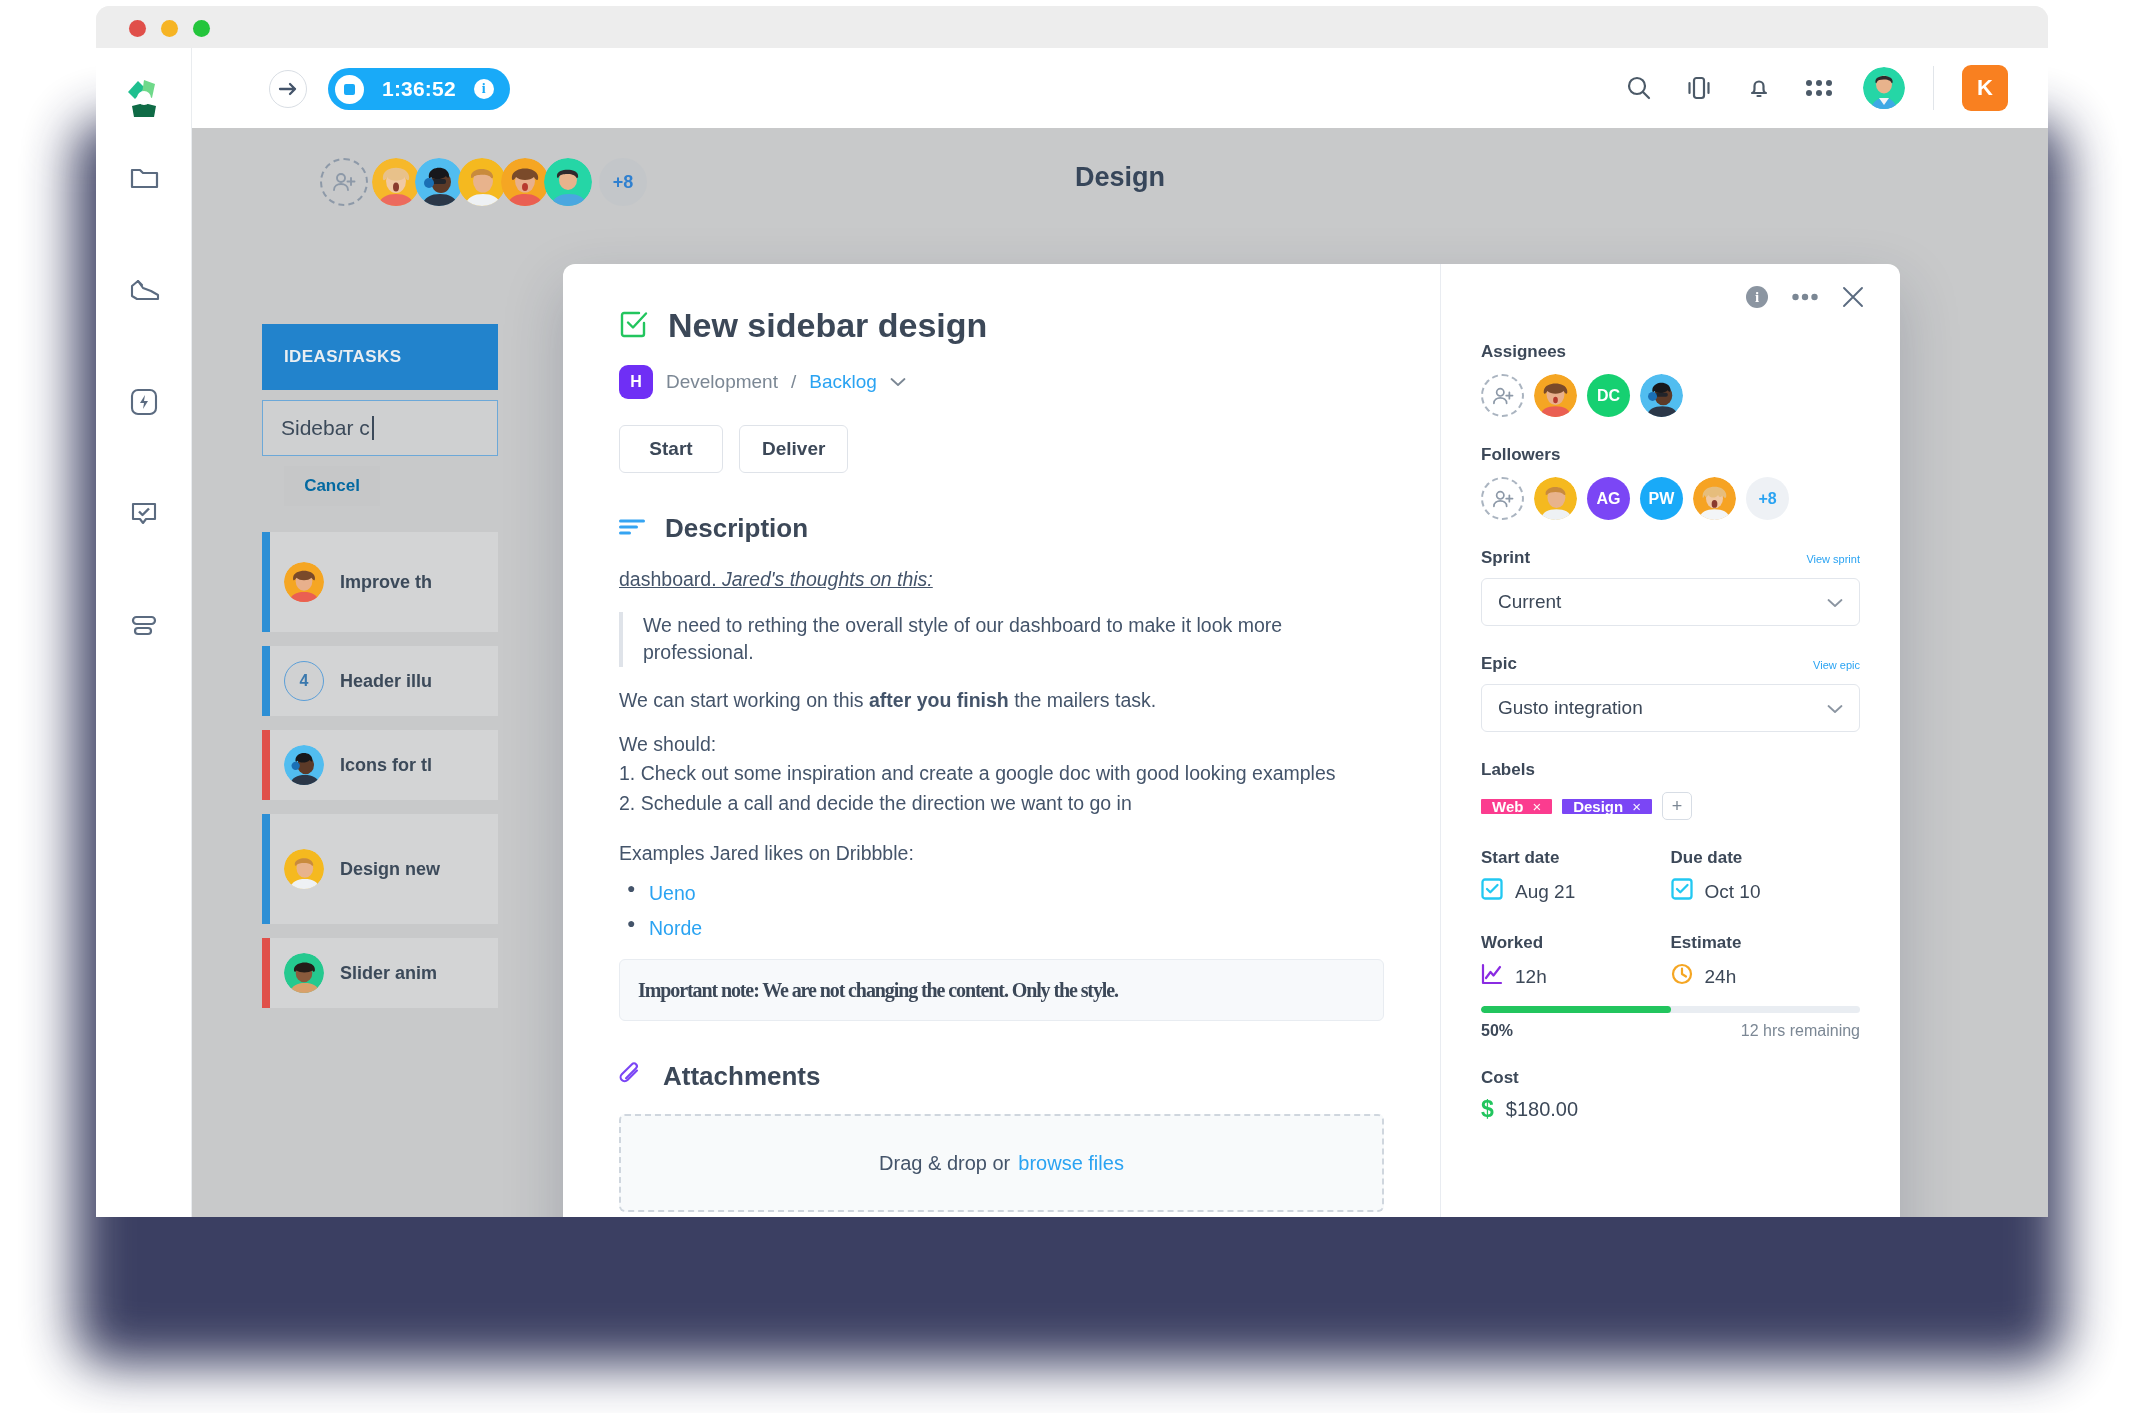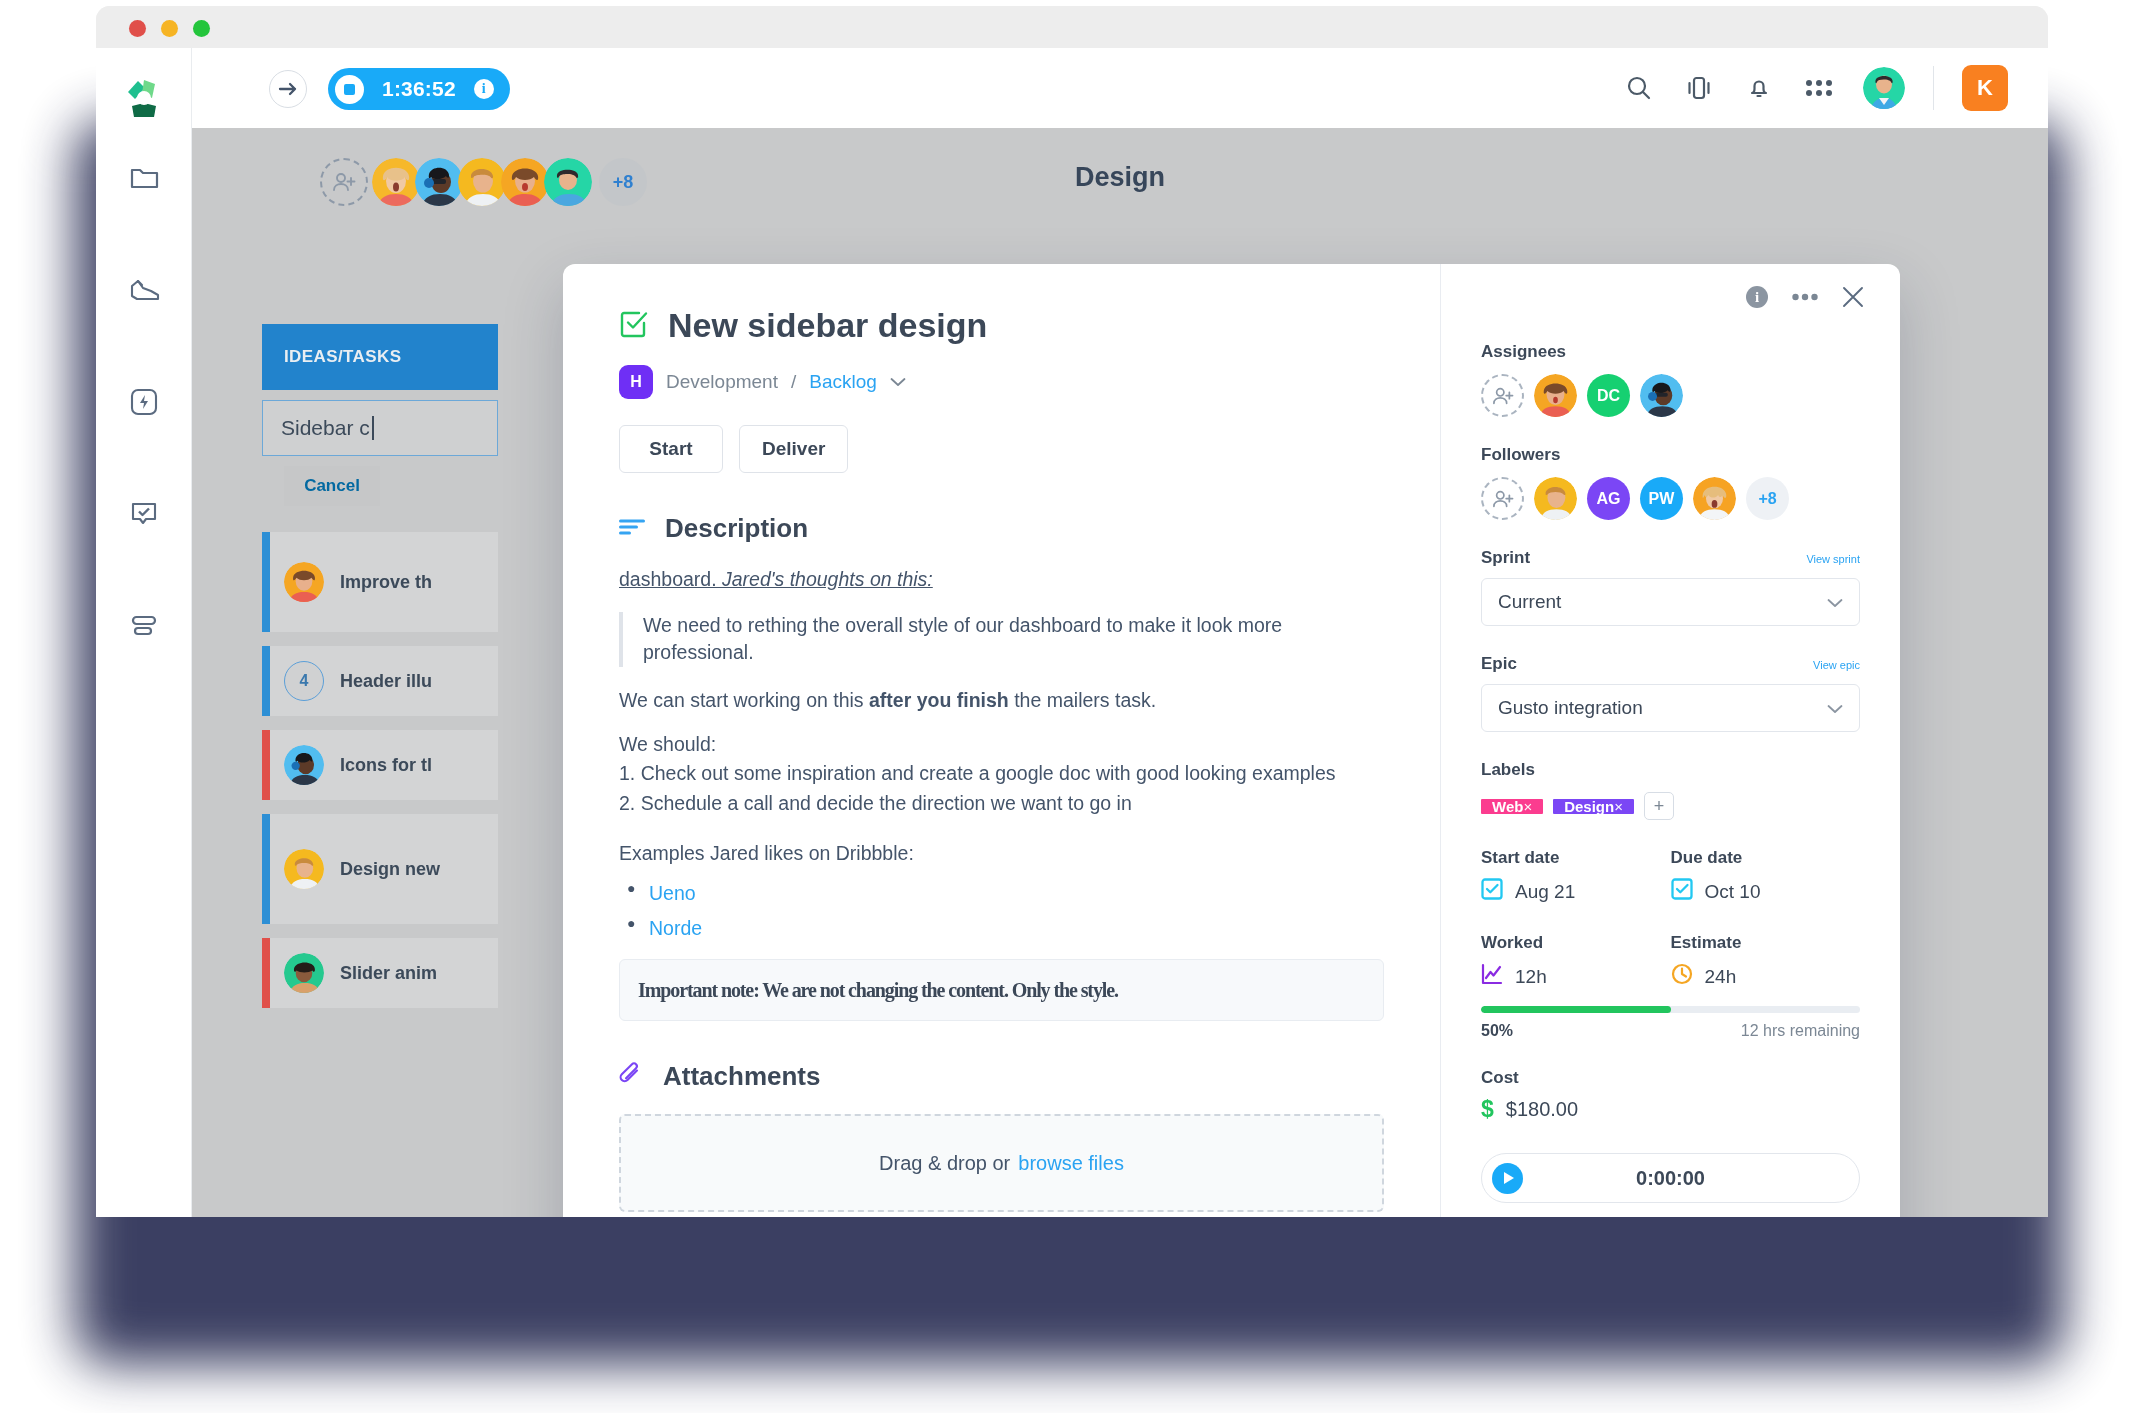--- a/index.html
+++ b/index.html
@@ -213,21 +213,21 @@
   .s-link { font-size: 11px; color: #2aa3f2; cursor: pointer; }
   .select {
     margin-top: 10px; height: 48px; border: 1.5px solid #e2e6ec; border-radius: 6px;
     display: flex; align-items: center; justify-content: space-between; padding: 0 16px;
     font-size: 19px; color: #3c4858; cursor: pointer;
   }
   .chev { color: #8b95a1; }
 
   .labels-row { display: flex; align-items: center; gap: 10px; margin-top: 12px; }
   .chip { height: 15px; border-radius: 1px; color: #fff; font-size: 15px; font-weight: 700;
-          display: flex; align-items: center; padding: 0 11px; cursor: pointer; }
+          display: flex; align-items: center; gap: 9px; padding: 0 11px; cursor: pointer; }
   .chip .x { font-size: 15px; font-weight: 400; opacity: .95; }
   .chip-add { width: 30px; height: 28px; border: 1.5px solid #d7dde5; border-radius: 5px; color: #7b8794;
               display: flex; align-items: center; justify-content: center; font-size: 18px; cursor: pointer; }
 
   .two-col { display: flex; margin-top: 28px; }
   .two-col > div { width: 50%; }
   .val-row { display: flex; align-items: center; gap: 12px; margin-top: 10px; font-size: 19px; color: #3c4858; }
 
   .progress { margin-top: 16px; height: 7px; border-radius: 4px; background: #e9edf2; overflow: hidden; }
   .progress > i { display: block; height: 100%; background: #22c55e; border-radius: 4px; }
@@ -774,24 +774,18 @@
           </div>
 
           <div class="s-block">
             <div class="s-label">Cost</div>
             <div class="cost-val">
               <span class="dollar">$</span>
               <span>$180.00</span>
             </div>
           </div>
 
-          <div class="timer-box">
-            <span class="play-circle">
-                <span class="play-tri"></span>
-              </span>
-            <span class="tval">0:00:00</span>
-          </div>
         </div>
 
       </div>
     </div>
   </div>
 </div>
 
 </body></html>

